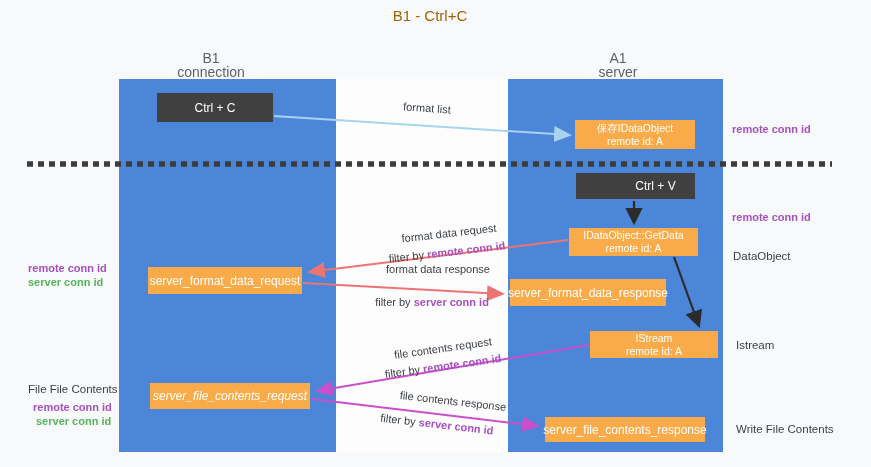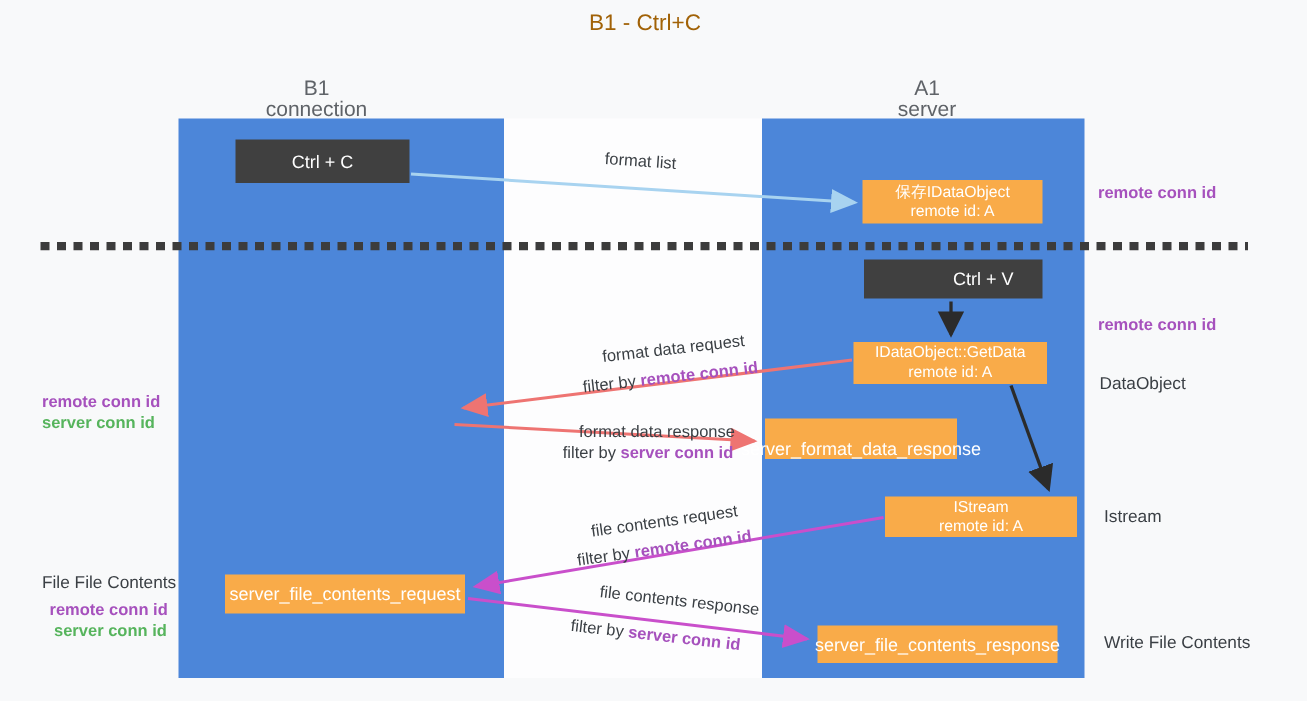--- a/index.html
+++ b/index.html
@@ -24,38 +24,38 @@
   .green  { background:#404040; font-size:12px; }
   .orange { background:#f9ab49; }
   .two-line { font-size:10.5px; line-height:13px; }
   .one-line { font-size:12px; }
 
   .n-ctrl-c   { left:157px; top:93px;  width:116px; height:29px; }
   .n-save     { left:575px; top:120px; width:120px; height:29px; }
   .n-ctrl-v   { left:576px; top:173px; width:119px; height:26px;padding-left:40px; }
   .n-getdata  { left:569px; top:228px; width:129px; height:28px; }
   .n-fmt-req  { left:148px; top:267px; width:154px; height:27px; }
-  .n-fmt-resp { left:510px; top:279px; width:128px; height:27px;justify-content:flex-end; }
+  .n-fmt-resp { left:510px; top:279px; width:156px; height:27px; }
   .n-istream  { left:590px; top:331px; width:128px; height:27px; }
-  .n-file-req { left:150px; top:383px; width:160px; height:26px; }
+  .n-file-req { left:150px; top:383px; width:160px; height:26px;font-style:italic; }
   .n-file-resp{ left:545px; top:417px; width:160px; height:25px; }
 
   .svg-overlay { position:absolute; left:0; top:0; width:871px; height:467px; z-index:4; pointer-events:none; }
 
   .albl { position:absolute; font-size:11px; color:#3a3f44; white-space:nowrap; z-index:5;
           transform:translate(-50%,-50%); }
   .rot-n6 { transform:translate(-50%,-50%) rotate(-6.5deg); }
   .rot-n8 { transform:translate(-50%,-50%) rotate(-8deg); }
   .rot-p4 { transform:translate(-50%,-50%) rotate(4deg); }
   .rot-p6 { transform:translate(-50%,-50%) rotate(6.5deg); }
 
   .l-format-list { left:427px; top:108px; }
   .l-fdr  { left:449px; top:233px; }
   .l-fdr2 { left:447px; top:252px; }
-  .l-fds  { left:438px; top:288px; }
+  .l-fds  { left:438px; top:269px; }
   .l-fds2 { left:432px; top:302px; }
   .l-fcr  { left:443px; top:348px; }
   .l-fcr2 { left:443px; top:366px; }
   .l-fcs  { left:453px; top:401px; }
   .l-fcs2 { left:437px; top:424px; }
 
   .side { position:absolute; white-space:nowrap; z-index:5; }
   .purple { color:#a651bd; font-weight:bold; font-size:11px; }
   .greentx { color:#56b45c; font-weight:bold; font-size:11px; }
   .side-black { color:#3a3f44; font-size:11.5px; }
@@ -104,20 +104,23 @@
 
   <div class="node green one-line n-ctrl-v">
     <div>Ctrl + V</div>
   </div>
 
   <div class="node orange two-line n-getdata">
     <div>IDataObject::GetData</div>
     <div>remote id: A</div>
   </div>
 
+  <div class="node orange one-line n-fmt-req">
+    <div>server_format_data_request</div>
+  </div>
 
   <div class="node orange one-line n-fmt-resp">
     <div>server_format_data_response</div>
   </div>
 
   <div class="node orange two-line n-istream">
     <div>IStream</div>
     <div>remote id: A</div>
   </div>
 

